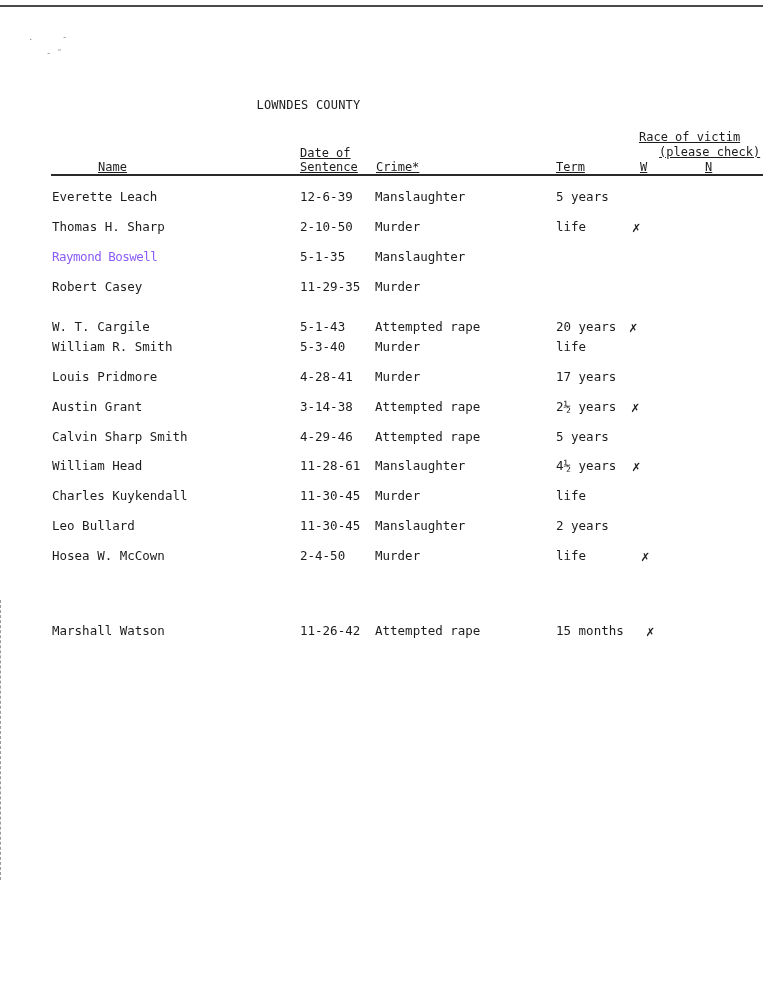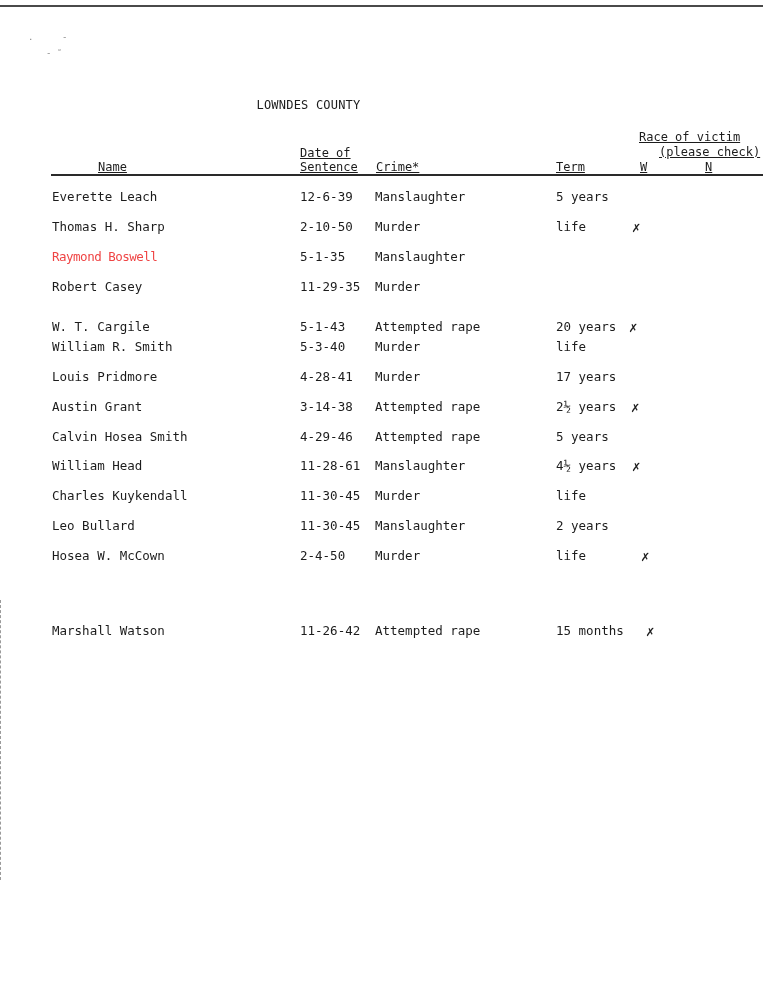--- a/index.html
+++ b/index.html
@@ -25,21 +25,21 @@
       position: absolute; left: 51px; top: 174px; width: 713px; height: 2px;
       background: #2a2a2a;
     }
     .row { position: absolute; left: 0; width: 763px; height: 20px; font-size: 12.5px; padding-left: 44px; }
     .row span { position: absolute; top: 0; white-space: pre; }
     .c-name { left: 52px; }
     .c-date { left: 300px; }
     .c-crime { left: 375px; }
     .c-term { left: 556px; }
     .mark { font-size: 14px; font-weight: bold; }
-    .smudge { color: #ef4444; letter-spacing: -0.5px; }
+    .smudge { color: #8b5cf6; letter-spacing: -0.5px; }
     .stray { position: absolute; font-size: 9px; color: #888; }
   </style>
 </head>
 <body>
 
 <div class="top-rule"></div>
 <div class="left-edge"></div>
 
 <div class="title">LOWNDES COUNTY</div>
 
@@ -98,21 +98,21 @@
     <span class="c-term">17 years</span>
   </div>
   <div class="row" style="top:399px;">
     <span class="c-name">Austin Grant</span>
     <span class="c-date">3-14-38</span>
     <span class="c-crime">Attempted rape</span>
     <span class="c-term">2½ years</span>
     <span class="mark" style="left:631px;">✗</span>
   </div>
   <div class="row" style="top:429px;">
-    <span class="c-name">Calvin Hosea Smith</span>
+    <span class="c-name">Calvin Sharp Smith</span>
     <span class="c-date">4-29-46</span>
     <span class="c-crime">Attempted rape</span>
     <span class="c-term">5 years</span>
   </div>
   <div class="row" style="top:458px;">
     <span class="c-name">William Head</span>
     <span class="c-date">11-28-61</span>
     <span class="c-crime">Manslaughter</span>
     <span class="c-term">4½ years</span>
     <span class="mark" style="left:632px;">✗</span>

